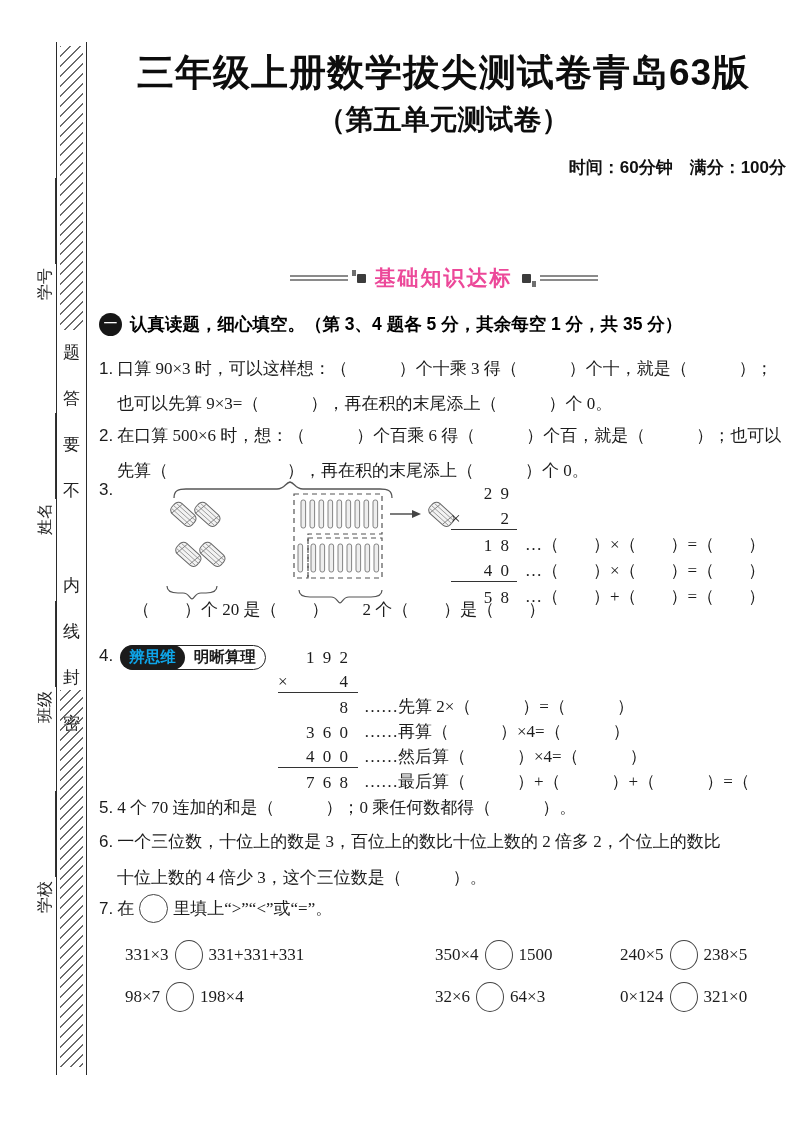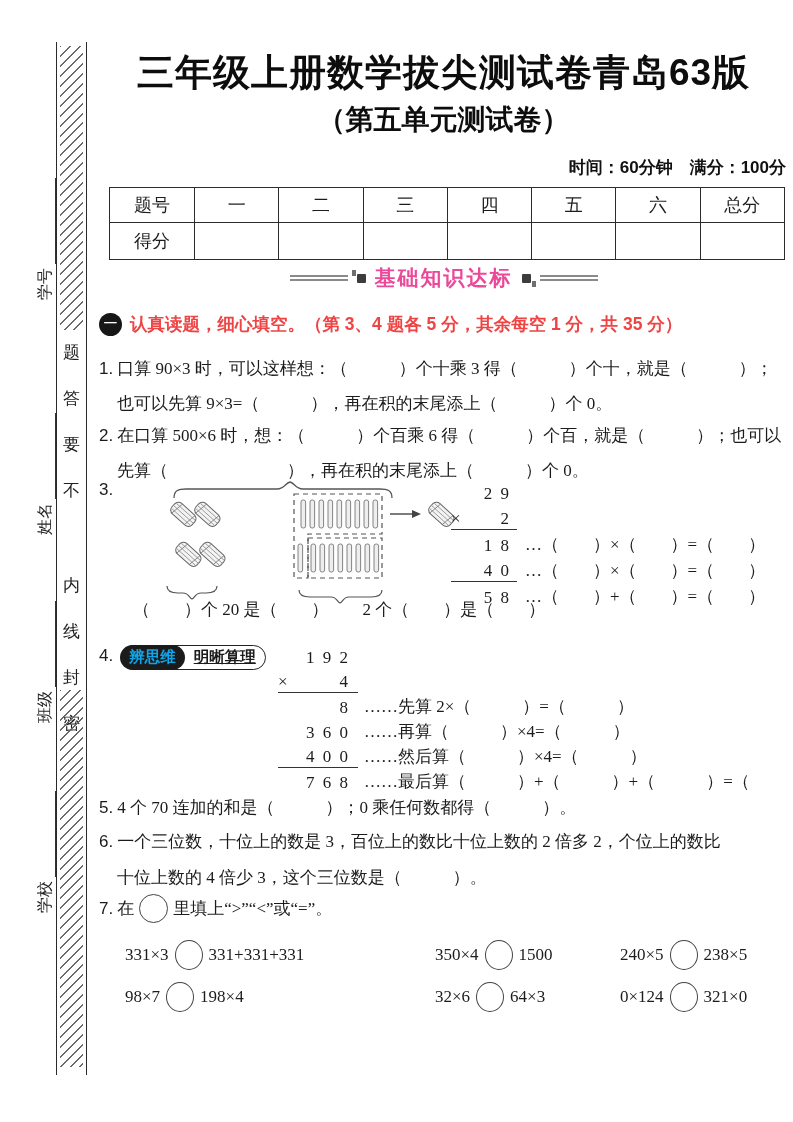--- a/index.html
+++ b/index.html
@@ -53,21 +53,21 @@
   .deco-lines::before { top:0; } .deco-lines::after { top:4px; }
   .deco-note { width:9px; height:9px; background:#3c3c3c; border-radius:1px; position:relative; }
   .deco-note::after { content:""; position:absolute; width:4px; height:6px; background:#6f6f6f; }
   .deco-note.l::after { left:-5px; top:-4px; }
   .deco-note.r::after { right:-5px; bottom:-4px; }
   
   .instruction { position:absolute; top:312px; left:2px; display:flex; align-items:center; gap:8px; }
   .num-circle { width:23px; height:23px; border-radius:50%; background:#171717; color:#fff;
     display:flex; align-items:center; justify-content:center; font-size:14px; flex:0 0 auto;
     font-family:"Liberation Sans", sans-serif; }
-  .instr-text { font-family:"Liberation Sans", sans-serif; font-weight:bold; font-size:17.5px; color:#ef4444; }
+  .instr-text { font-family:"Liberation Sans", sans-serif; font-weight:bold; font-size:17.5px; color:#000000; }
   
   .q { position:absolute; left:2px; font-size:17px; line-height:35px; color:#1b1b1b; }
   .q .qno { font-family:"Liberation Sans", sans-serif; margin-right:4px; }
   .hang { padding-left:18px; text-indent:-18px; }
   
   .q3-block { position:absolute; left:2px; top:478px; width:690px; height:152px; }
   .q3-no { position:absolute; left:0; top:2px; font-family:"Liberation Sans", sans-serif; font-size:17px; }
   .q3-svg { position:absolute; left:30px; top:2px; }
   .q3-answers { position:absolute; left:34px; top:120px; font-size:17px; }
   
@@ -86,21 +86,21 @@
   .mult-q4 .mrow { height:25px; }
   .mult-q4 .num { width:80px; padding-right:8px; }
   .mult-q4 .note { margin-left:6px; }
   
   .q4-block { position:absolute; left:2px; top:645px; width:690px; height:145px; }
   .q4-no { position:absolute; left:0; top:1px; font-family:"Liberation Sans", sans-serif; font-size:17px; }
   .badge-pill { position:absolute; left:22px; top:0; display:inline-flex; align-items:center;
     border:1.8px solid #222; border-radius:14px; height:25px; box-sizing:border-box; background:#fff; }
   .badge-dark { background:#1b1b1b; color:#0ea5e9; border-radius:13px; height:25px; margin:-1.8px 0 -1.8px -1.8px;
     display:flex; align-items:center; padding:0 9px; font-family:"Liberation Sans", sans-serif; font-weight:bold; font-size:15.5px; }
-  .badge-light { padding:0 9px; font-family:"Liberation Sans", sans-serif; font-weight:bold; font-size:15.5px; color:#1b1b1b;text-decoration:underline; }
+  .badge-light { padding:0 9px; font-family:"Liberation Sans", sans-serif; font-weight:bold; font-size:15.5px; color:#1b1b1b; }
   
   .q7-line { position:absolute; left:2px; top:894px; display:flex; align-items:center; font-size:17px; }
   .q7-line .qno { font-family:"Liberation Sans", sans-serif; margin-right:4px; }
   .cmp-circle { display:inline-block; width:26px; height:28px; border:1.4px solid #444;
     border-radius:50%; margin:0 6px; vertical-align:middle; flex:0 0 auto; }
   .q7-line .cmp-circle { width:27px; height:27px; margin:0 5px; }
   .cmp-row { position:absolute; left:28px; display:flex; font-size:17px; }
   .cmp-item { display:flex; align-items:center; }
   .cc1 { width:310px; } .cc2 { width:185px; } .cc3 { width:195px; }
   .svg-stroke { stroke:#555; fill:none; }
@@ -143,44 +143,20 @@
     </div>
     <div class="hatch bottom"></div>
   </div>
 
   <div class="content">
 
     <div class="title1">三年级上册数学拔尖测试卷青岛63版</div>
     <div class="title2">（第五单元测试卷）</div>
     <div class="meta">时间：60分钟　满分：100分</div>
 
-    <table class="score">
-      <tbody>
-          <tr>
-        <td class="c0">题号</td>
-        <td>一</td>
-        <td>二</td>
-        <td>三</td>
-        <td>四</td>
-        <td>五</td>
-        <td>六</td>
-        <td>总分</td>
-      </tr>
-      <tr class="r2">
-        <td class="c0">得分</td>
-        <td></td>
-        <td></td>
-        <td></td>
-        <td></td>
-        <td></td>
-        <td></td>
-        <td></td>
-      </tr>
-    </tbody>
-      </table>
 
     <div class="section-header">
       <span class="deco-lines"></span>
       <span class="deco-note l"></span>
       <span class="section-title">基础知识达标</span>
       <span class="deco-note r"></span>
       <span class="deco-lines"></span>
     </div>
 
     <div class="instruction">

